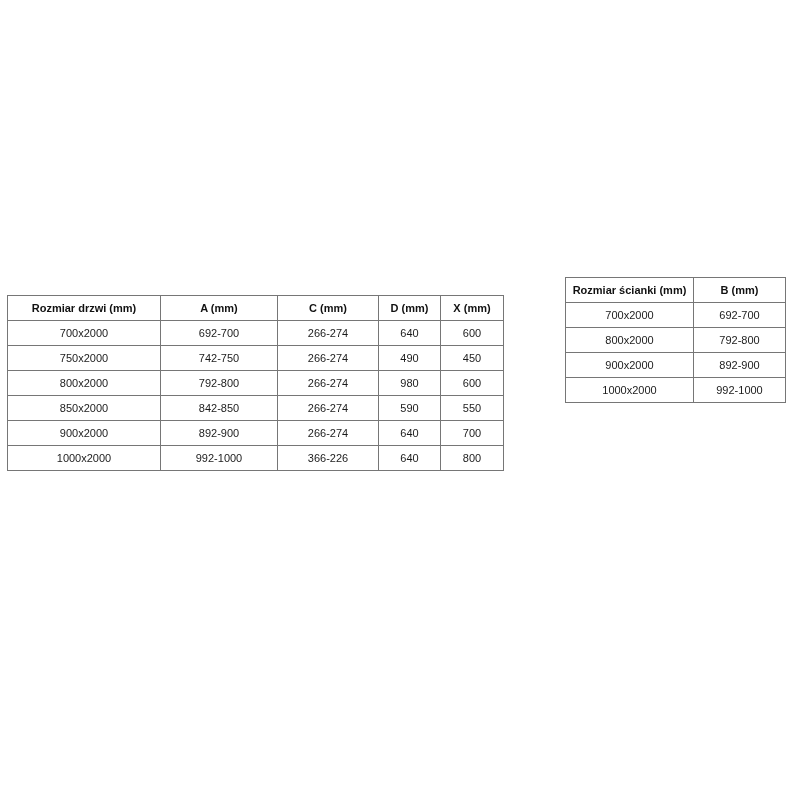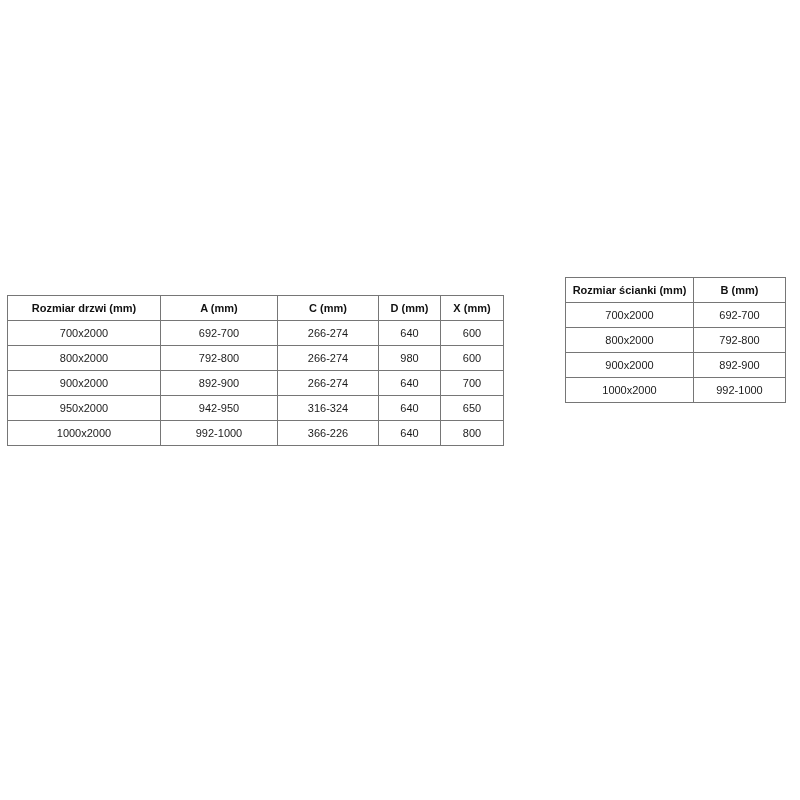--- a/index.html
+++ b/index.html
@@ -69,39 +69,46 @@
     </thead>
     <tbody>
       <tr>
         <td>700x2000</td>
         <td>692-700</td>
         <td>266-274</td>
         <td>640</td>
         <td>600</td>
       </tr>
       <tr>
+        <td>750x2000</td>
+        <td>742-750</td>
+        <td>266-274</td>
+        <td>490</td>
+        <td>450</td>
+      </tr>
+      <tr>
         <td>800x2000</td>
         <td>792-800</td>
         <td>266-274</td>
         <td>980</td>
         <td>600</td>
       </tr>
       <tr>
+        <td>850x2000</td>
+        <td>842-850</td>
+        <td>266-274</td>
+        <td>590</td>
+        <td>550</td>
+      </tr>
+      <tr>
         <td>900x2000</td>
         <td>892-900</td>
         <td>266-274</td>
         <td>640</td>
         <td>700</td>
-      </tr>
-      <tr>
-        <td>950x2000</td>
-        <td>942-950</td>
-        <td>316-324</td>
-        <td>640</td>
-        <td>650</td>
       </tr>
       <tr>
         <td>1000x2000</td>
         <td>992-1000</td>
         <td>366-226</td>
         <td>640</td>
         <td>800</td>
       </tr>
     </tbody>
   </table>

